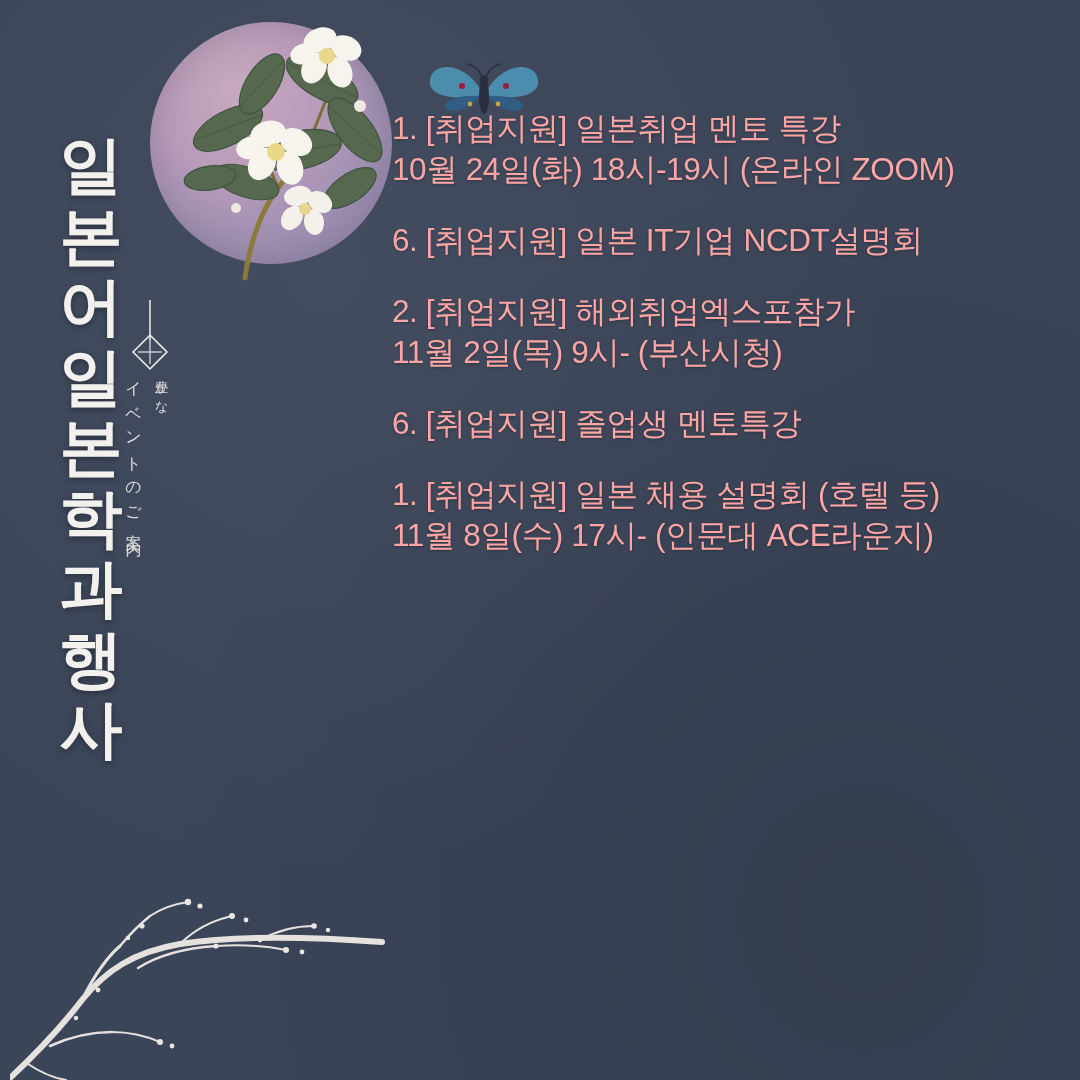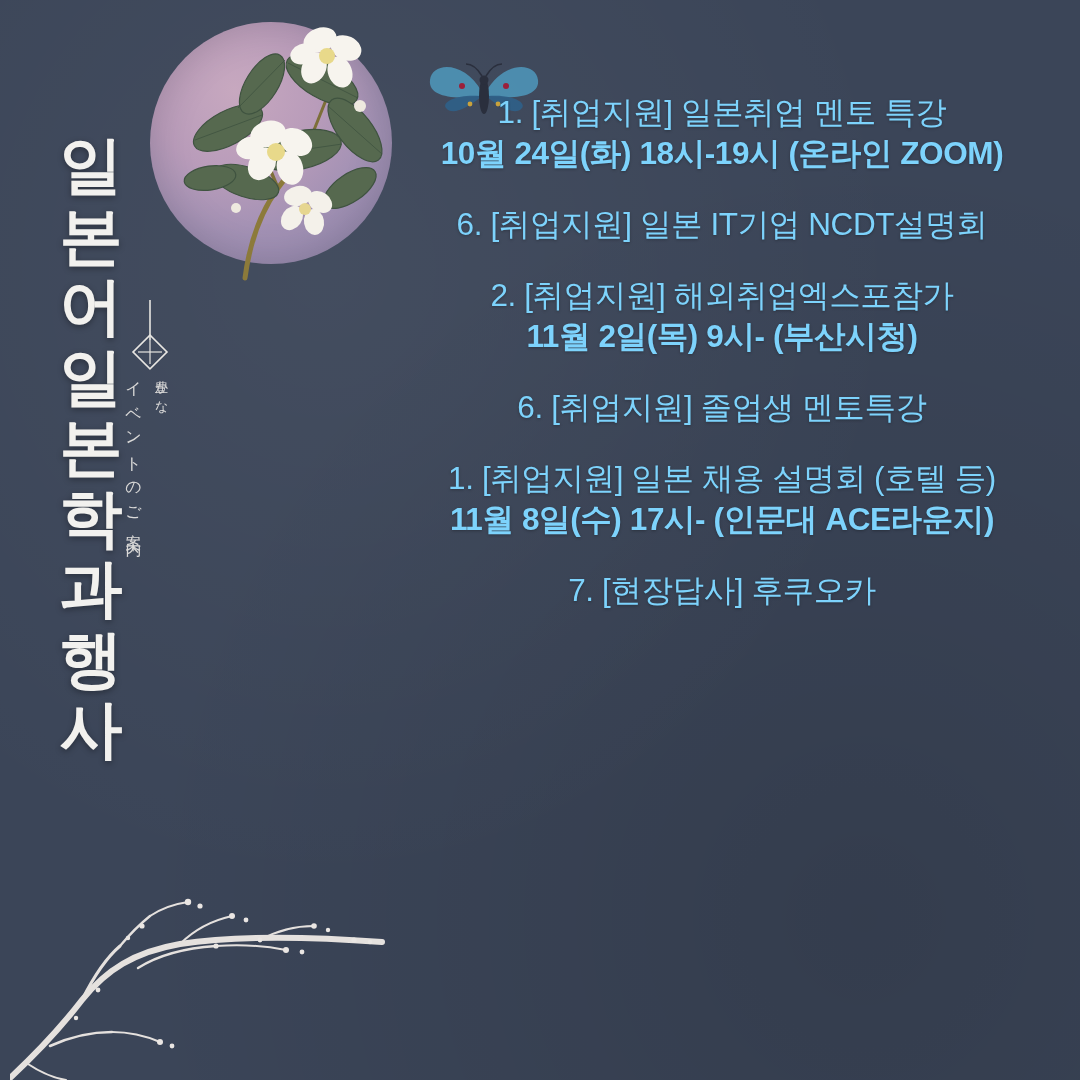--- a/index.html
+++ b/index.html
@@ -106,39 +106,39 @@
     width: 400px;
     height: 230px;
     z-index: 3;
     opacity: .95;
   }
 
   
   .events {
     position: absolute;
     right: 28px;
-    top: 92px;
+    top: 108px;
     width: 660px;
-    text-align: center;
-    color: #7dd3fc;
+    text-align: left;
+    color: #fca5a5;
     z-index: 6;
   }
   .event {
     margin-bottom: 30px;
   }
   .event:last-child { margin-bottom: 0; }
   .event .line {
     font-size: 31.5px;
     line-height: 1.30;
     letter-spacing: -0.4px;
     white-space: nowrap;
     text-shadow: 0 1px 3px rgba(0,0,0,0.28);
   }
   .event .line.title { font-weight: 400; }
-  .event .line.when  { font-weight: 700; }
+  .event .line.when  { font-weight: 400; }
 </style>
 </head>
 <body>
 
 <div class="poster">
 
   <div class="vtitle">
     <span>일</span>
     <span>본</span>
     <span>어</span>
@@ -295,17 +295,16 @@
     <div class="event">
       <div class="line title">6. [취업지원] 졸업생 멘토특강</div>
     </div>
 
     <div class="event">
       <div class="line title">1. [취업지원] 일본 채용 설명회 (호텔 등)</div>
       <div class="line when">11월 8일(수) 17시- (인문대 ACE라운지)</div>
     </div>
 
     <div class="event">
-      <div class="line title">7. [현장답사] 후쿠오카</div>
     </div>
 
   </div>
 </div>
 
 </body></html>

